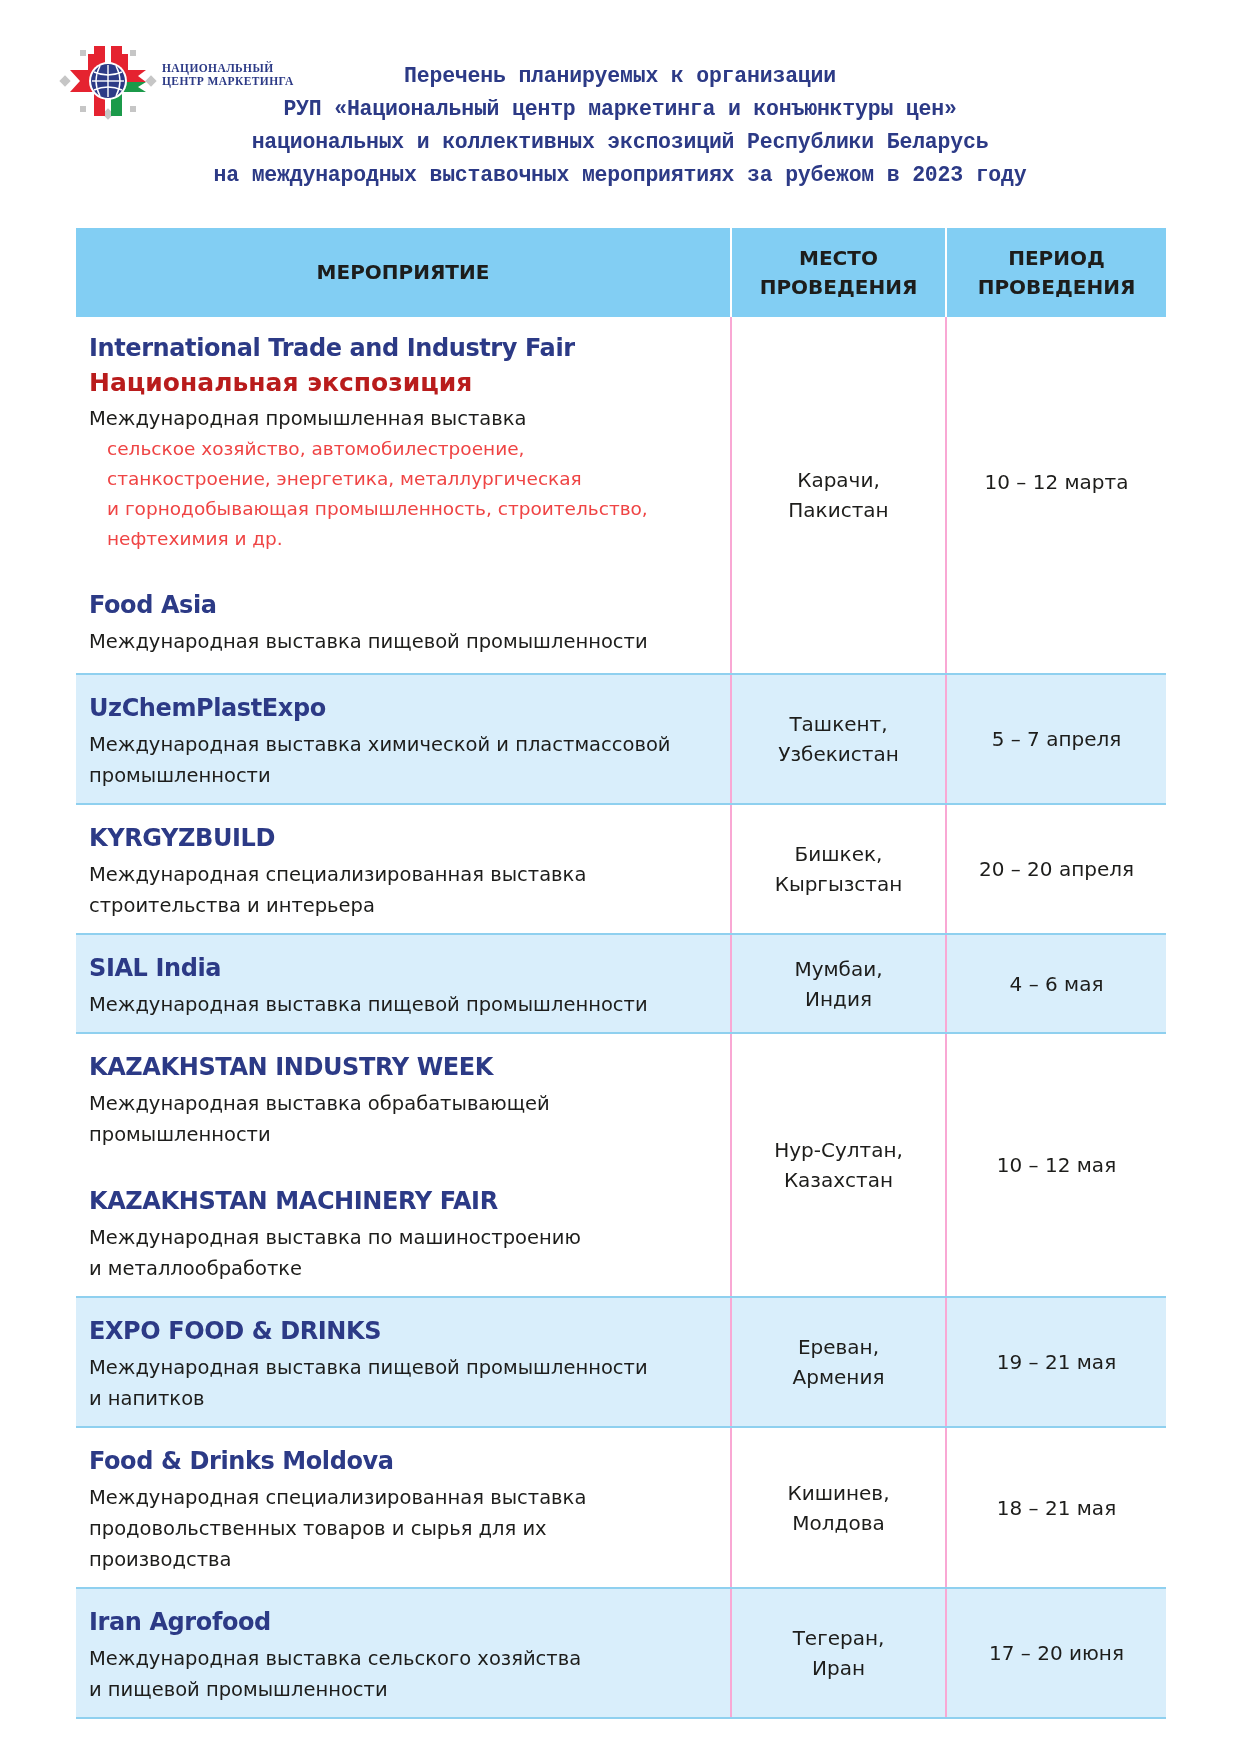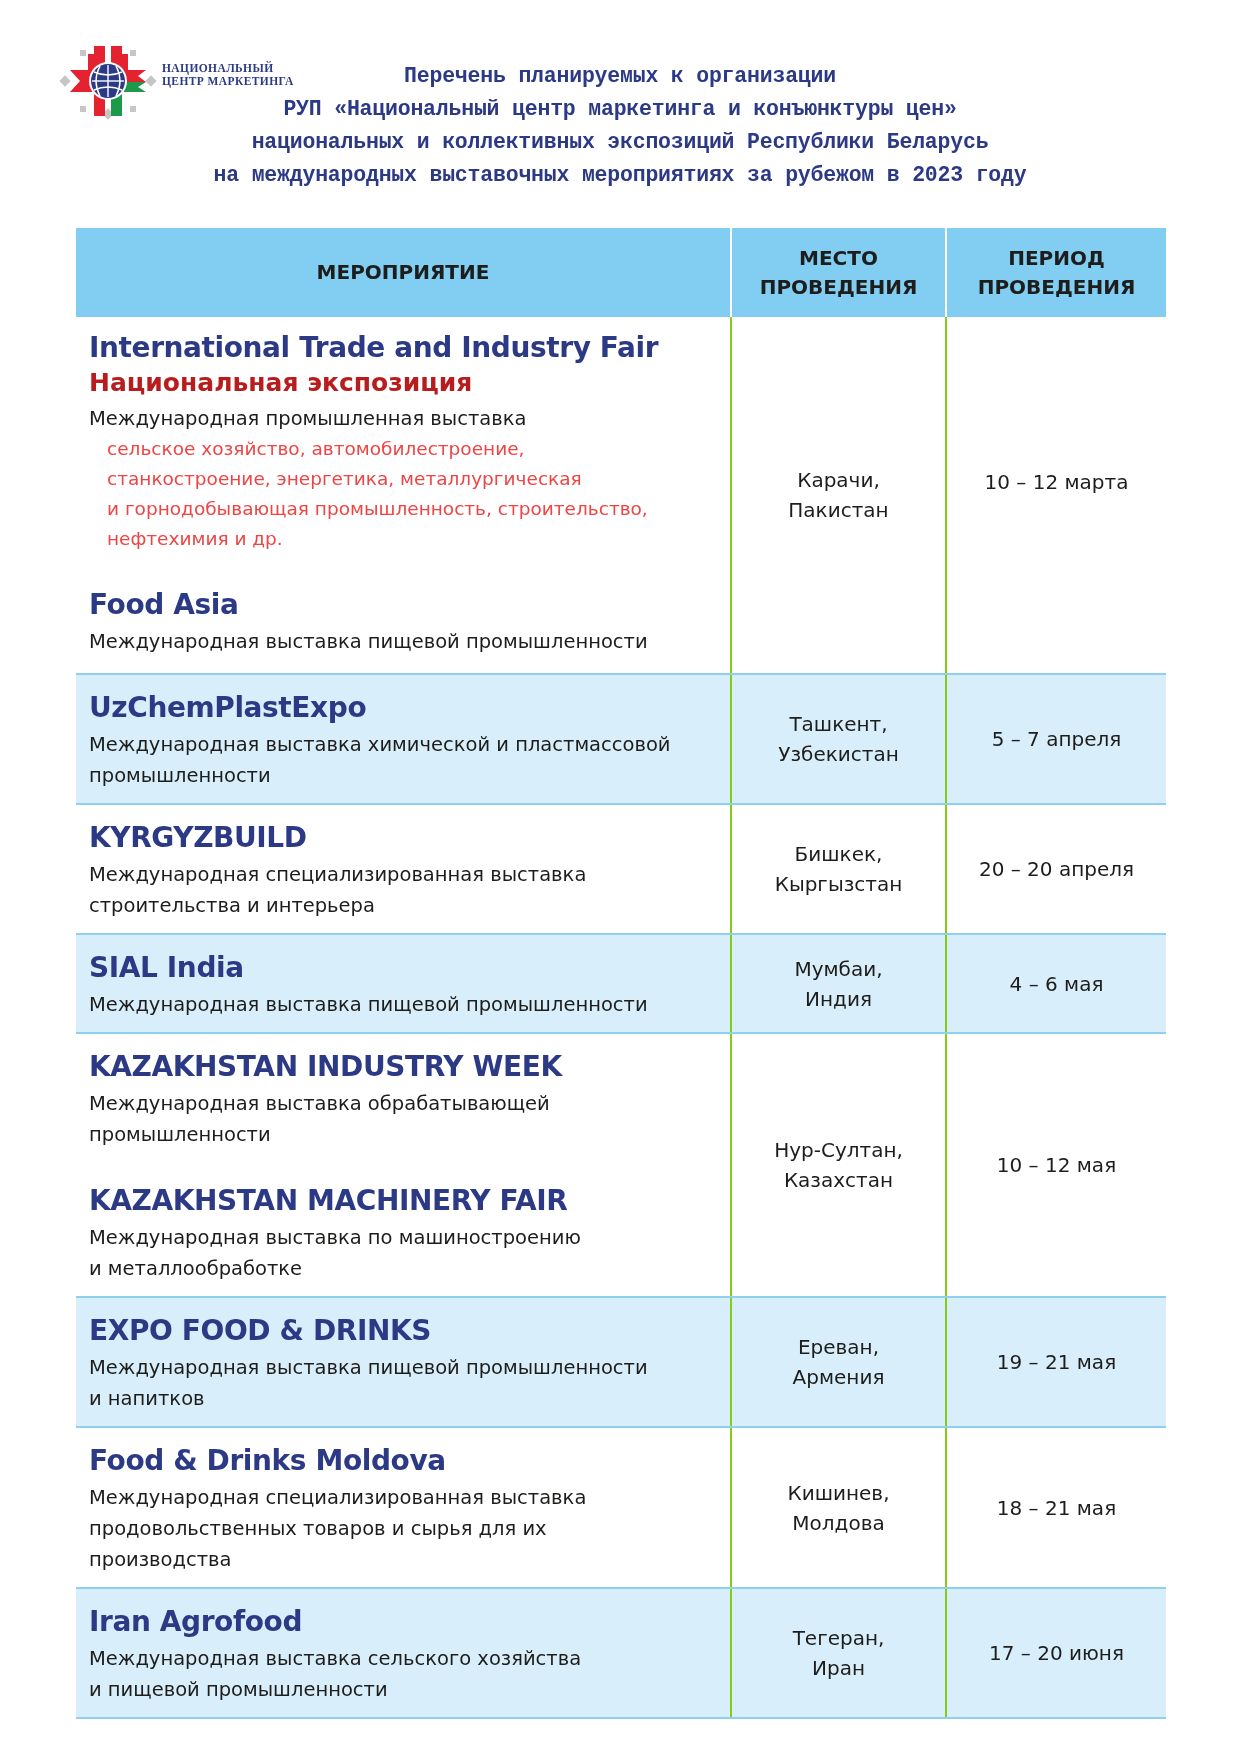--- a/index.html
+++ b/index.html
@@ -21,32 +21,32 @@
   table.events { position: absolute; left: 76px; top: 228px; width: 1090px;
                  border-collapse: collapse; table-layout: fixed; }
   col.c1 { width: 655px; } col.c2 { width: 215px; } col.c3 { width: 220px; }
 
   thead th { background: #82cef3; height: 89px; color: #1d1d1b; font-weight: bold;
              font-family: "DejaVu Sans", sans-serif; font-size: 20px; line-height: 29px;
              text-align: center; padding: 0; border-left: 2px solid #ffffff; }
   thead th:first-child { border-left: none; }
   thead th span { display: block; }
 
-  tbody td { border-bottom: 2px solid #8fd0ef; border-left: 2px solid #84cc16;
+  tbody td { border-bottom: 2px solid #8fd0ef; border-left: 2px solid #f9a8d4;
              vertical-align: middle; padding: 8px; }
   tbody td:first-child { border-left: none; }
   tbody tr.shade td { background: #d9eefb; }
   tbody tr.plain td { background: #ffffff; }
 
   td.ev { padding: 16px 10px 12px 13px; }
   td.place, td.period { text-align: center; font-size: 20px; line-height: 30px; color: #1d1d1b; }
 
   .ev-block + .ev-block { margin-top: 34px; }
   .ev-name { color: #2c3a86; font-weight: bold; font-family: "DejaVu Sans", sans-serif;
-             font-size: 28px; line-height: 34px; letter-spacing: -0.4px; }
+             font-size: 24px; line-height: 34px; letter-spacing: -0.4px; }
   .ev-tag { color: #b91c1c; font-weight: bold; font-size: 25px; line-height: 32px; margin-top: 2px; }
   .ev-desc { font-size: 19.5px; line-height: 31px; color: #1d1d1b; margin-top: 4px; }
   .ev-sub { font-size: 18.5px; line-height: 30px; color: #ef4444; padding-left: 18px; }
 </style>
 </head>
 <body>
 
 <div class="logo">
   <svg width="100" height="76" viewBox="0 0 100 76">
 

